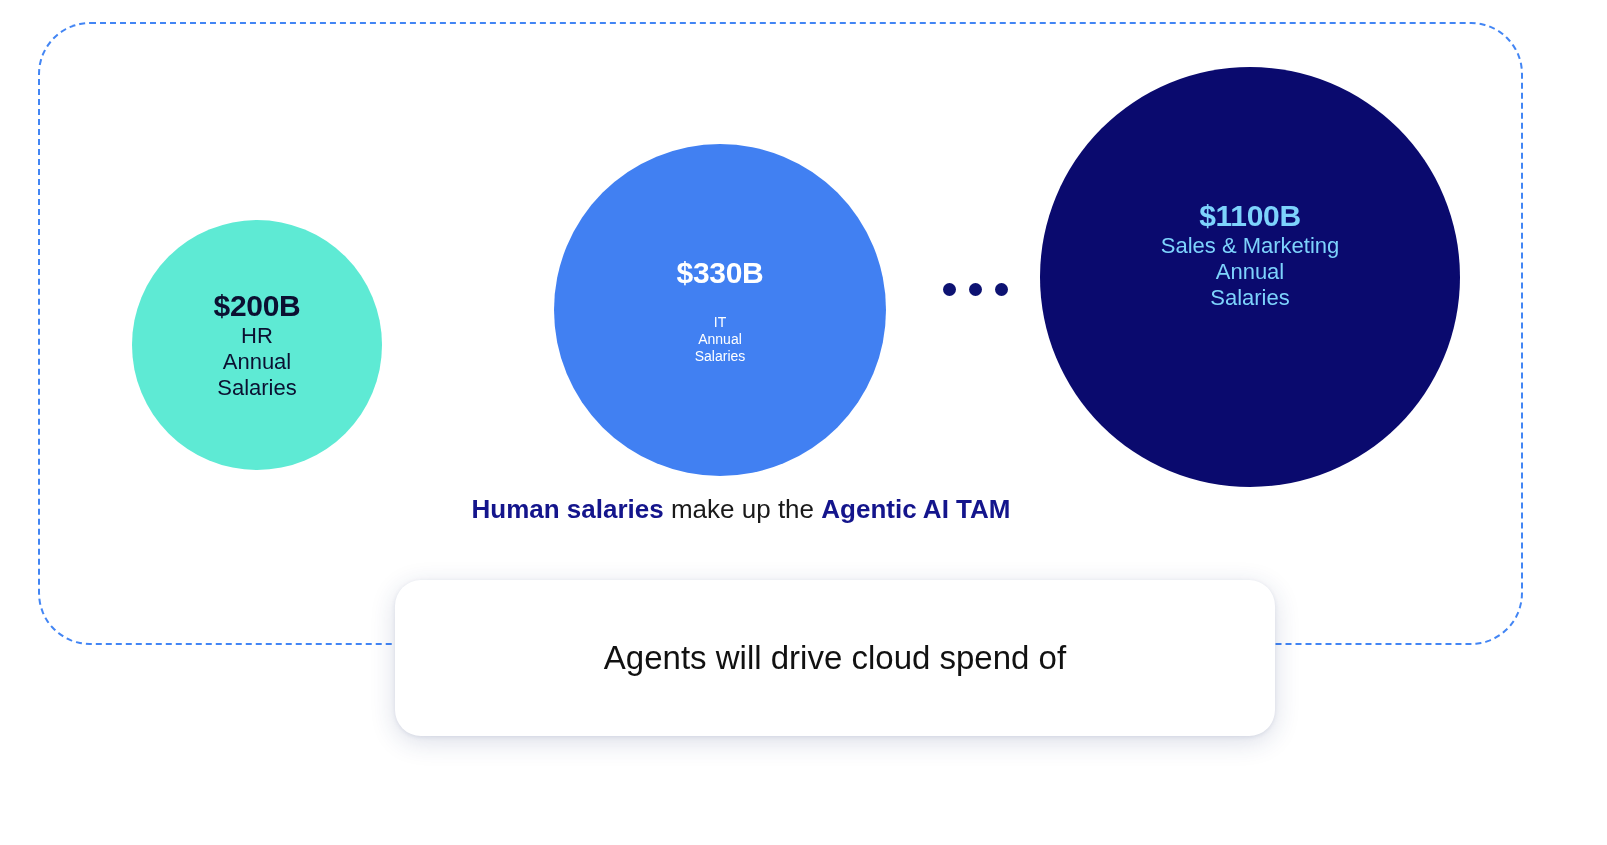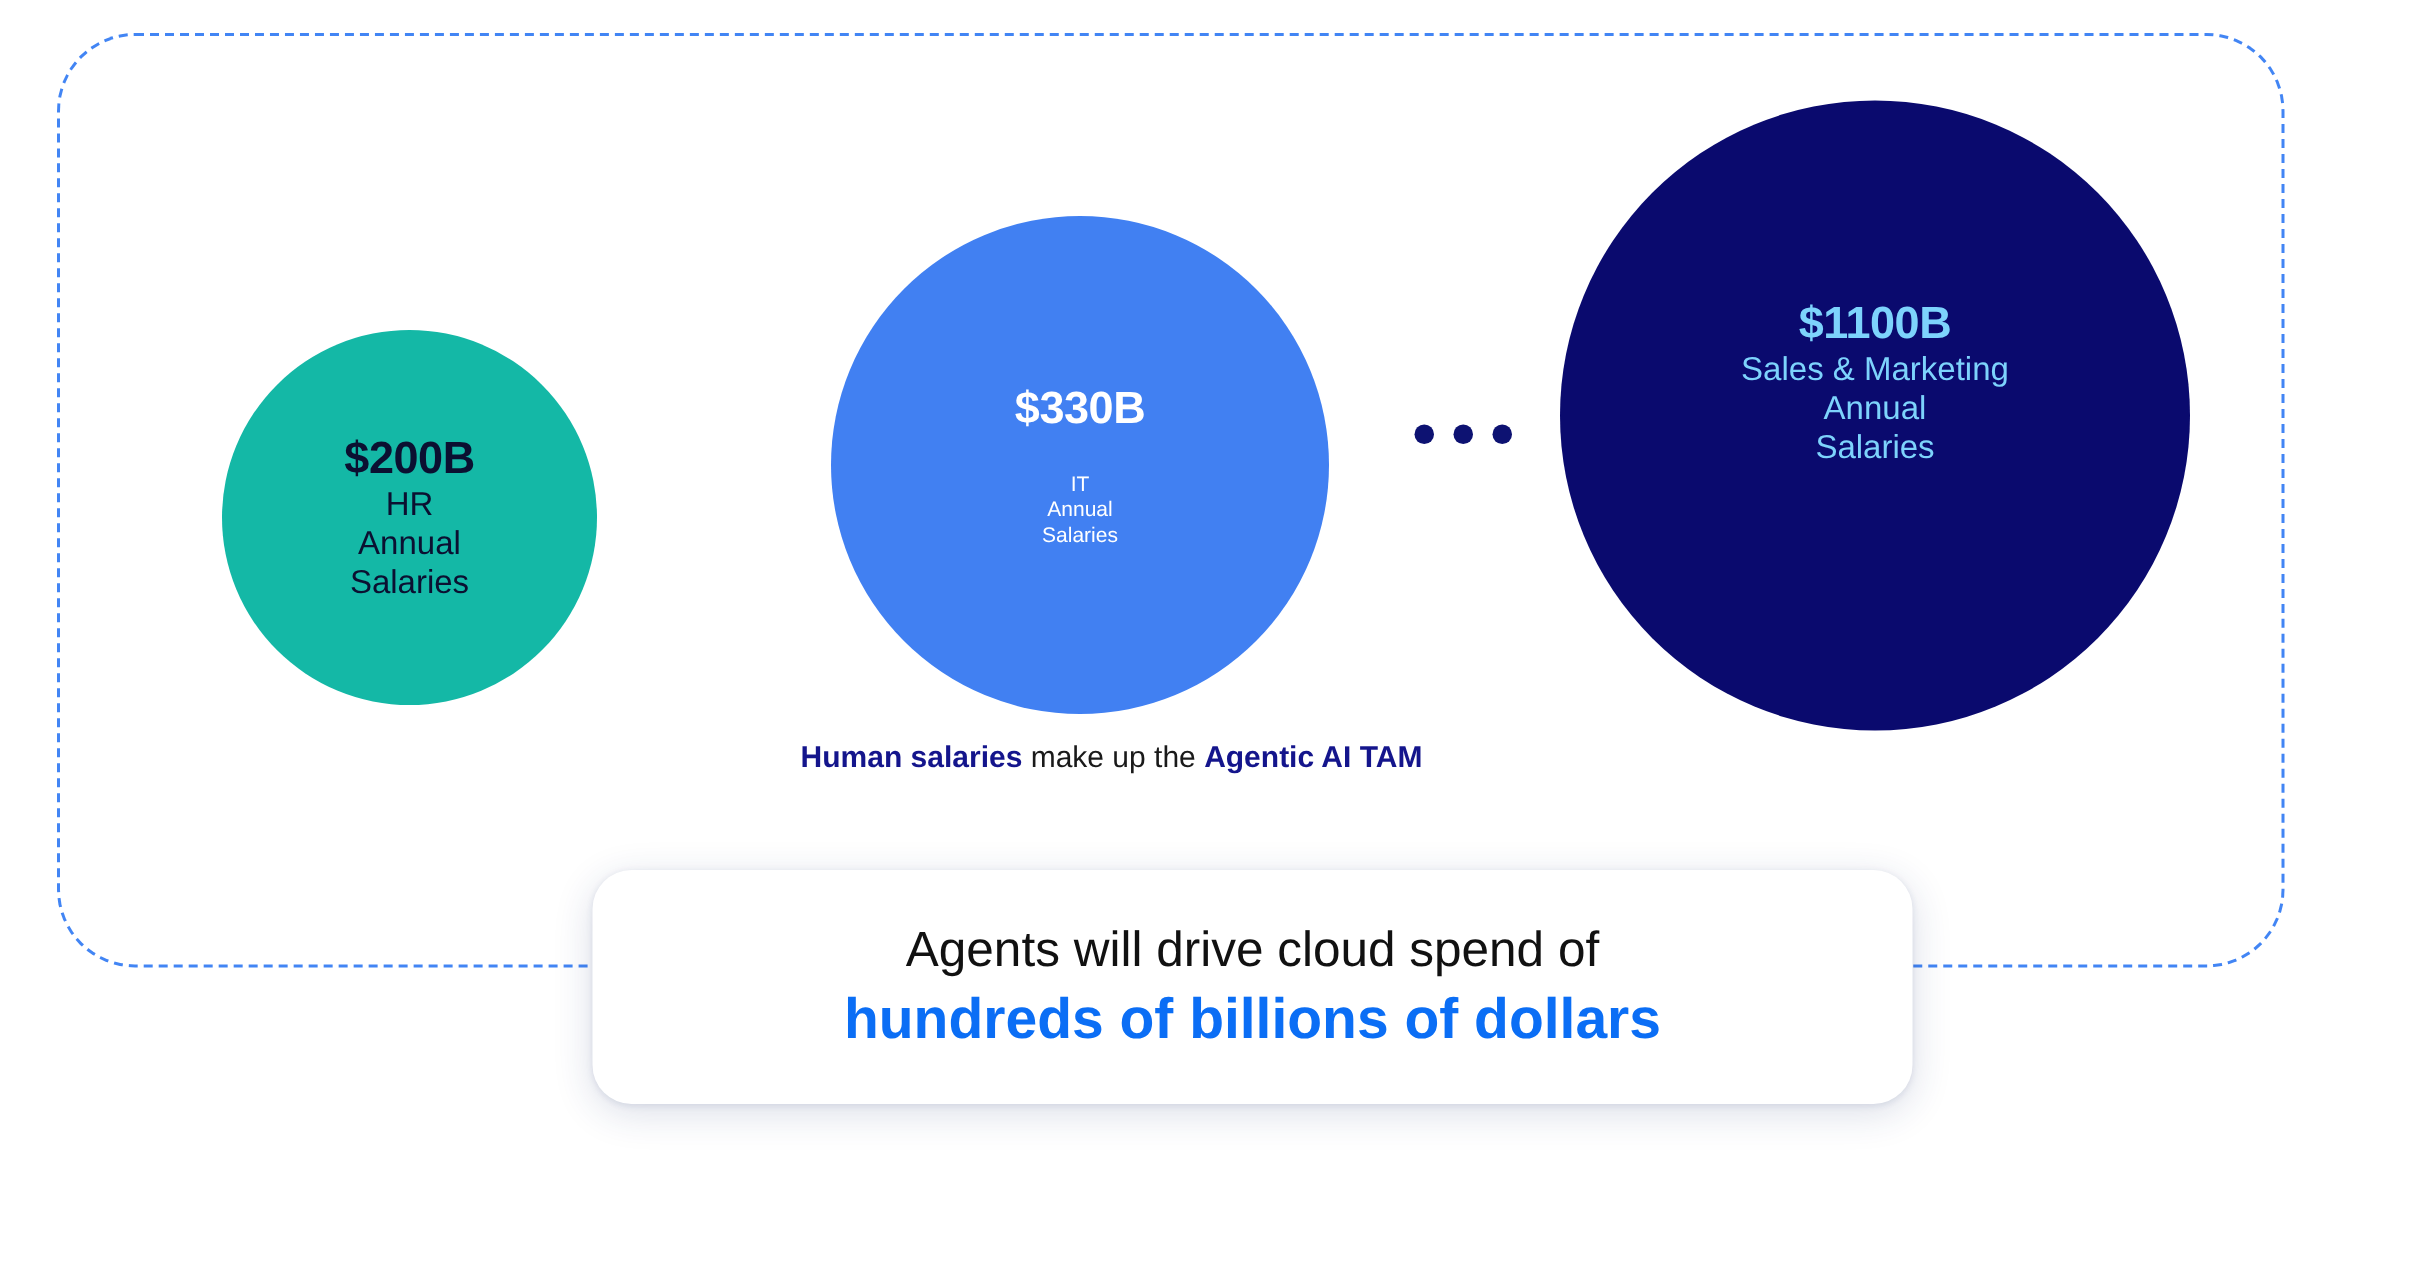--- a/index.html
+++ b/index.html
@@ -52,25 +52,25 @@
     line-height: 1.12;
     letter-spacing: -0.3px;
     white-space: nowrap;
   }
   .bubble .lines {
     line-height: 1.19;
     white-space: pre-line;
   }
 
   #bubble-hr {
-    left: 148px;
+    left: 132px;
     top: 220px;
     width: 250px;
     height: 250px;
-    background: #14b8a6;
+    background: #5eead4;
     color: #0B1031;
   }
   #bubble-hr .amount { font-size: 30px; }
   #bubble-hr .lines  { font-size: 22px; }
 
   #bubble-it {
     left: 554px;
     top: 144px;
     width: 332px;
     height: 332px;
@@ -110,21 +110,21 @@
     background: #0D1272;
   }
 
   
   .tagline {
     position: absolute;
     left: 0;
     top: 494px;
     width: 1482px;
     text-align: center;
-    font-size: 20px;
+    font-size: 26px;
     color: #1a1a1a;
     white-space: nowrap;
   }
   .tagline .hl {
     font-weight: bold;
     color: #14158C;
   }
 
   
   .callout {
@@ -197,17 +197,16 @@
     <div class="amount">$1100B</div>
     <div class="lines">Sales &amp; Marketing
 Annual
 Salaries</div>
   </div>
 
   <div class="tagline"><span class="hl">Human salaries</span><span> make up the </span><span class="hl">Agentic AI TAM</span></div>
 
   <div class="callout">
     <div class="line1">Agents will drive cloud spend of</div>
-    <div class="line2">hundreds of billions of dollars</div>
   </div>
 
 
 </div>
 
 </body></html>

